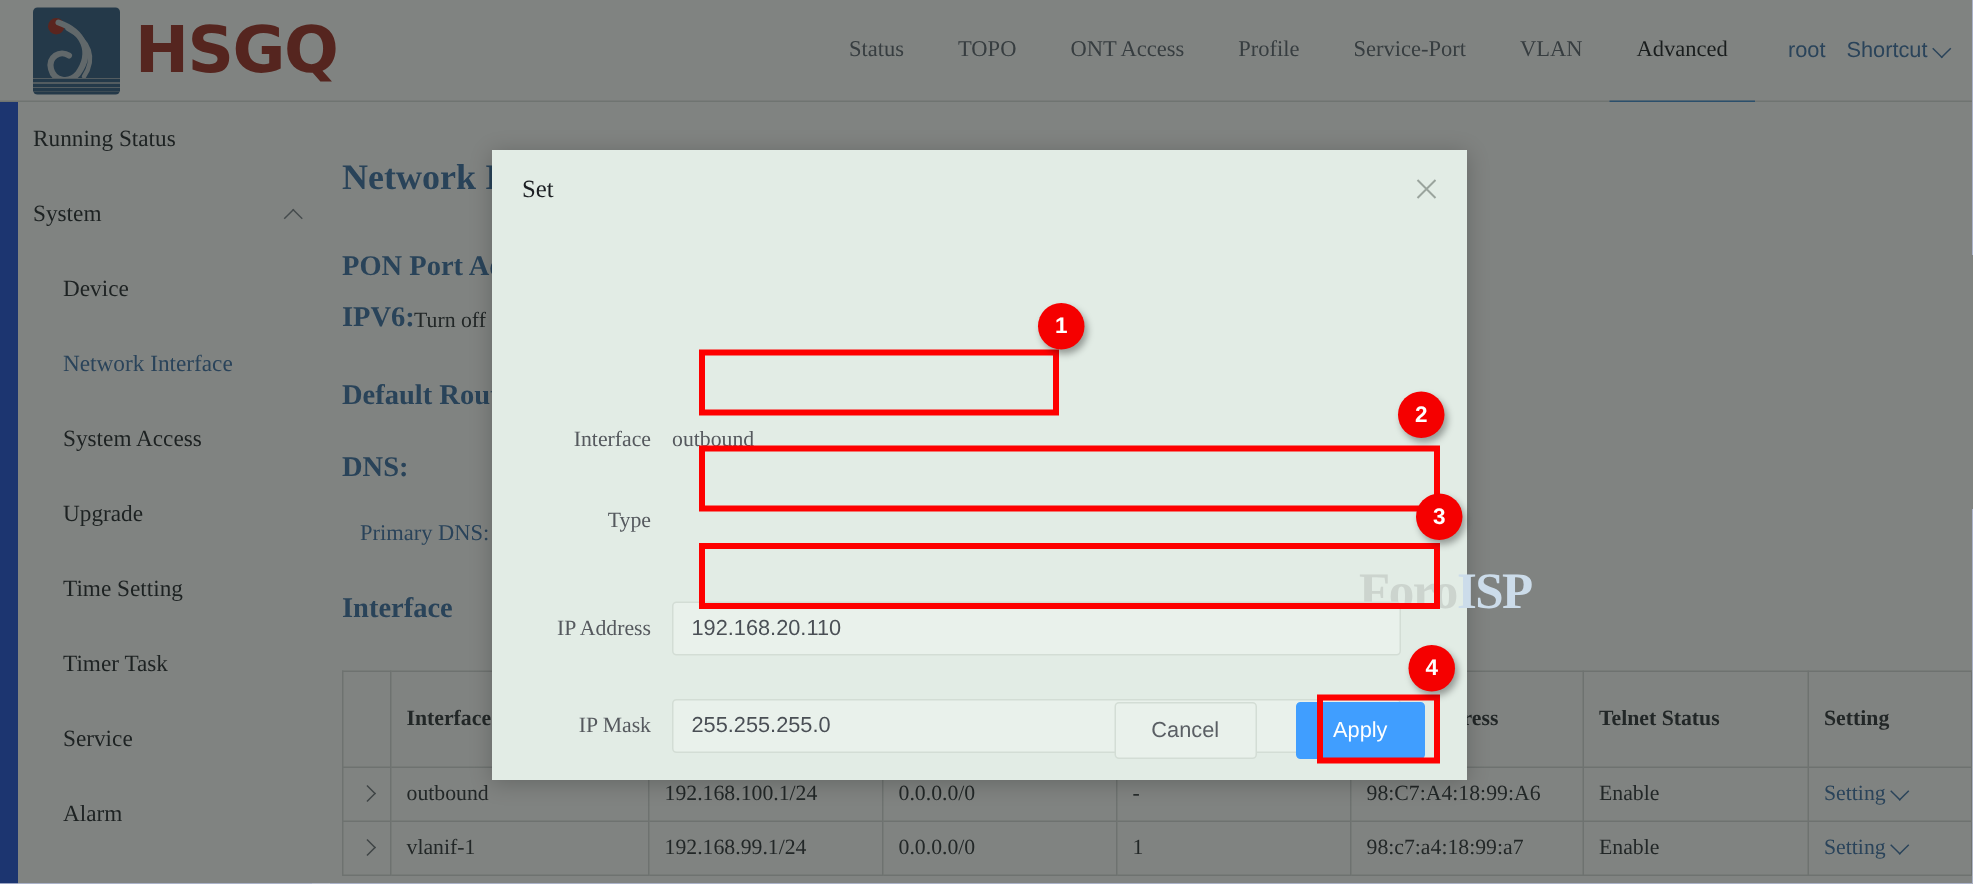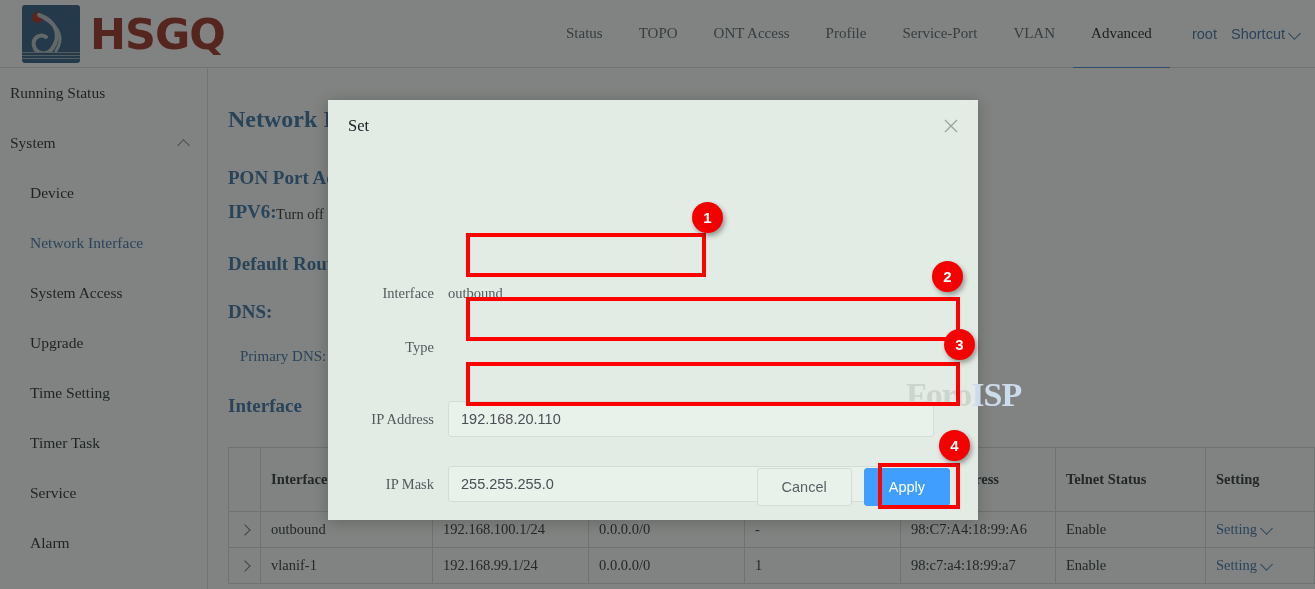--- a/index.html
+++ b/index.html
@@ -53,21 +53,21 @@
   .user-area .link { cursor: pointer; }
   .caret-sm { display: inline-block; width: 12px; height: 12px; position: relative; }
   .caret-sm::before {
     content: ""; position: absolute; left: 1px; top: 2px; width: 8px; height: 8px;
     border-right: 1.6px solid #3c6fa6; border-bottom: 1.6px solid #3c6fa6;
     transform: rotate(45deg);
   }
 
   
   .sidebar {
-    position: absolute; left: 0; top: 68px; width: 208px; height: 521px;
+    position: absolute; left: 12px; top: 68px; width: 208px; height: 521px;
     background: #ffffff; border-right: 1px solid #d9dcdb;
   }
   .side-item {
     font-size: 15.5px; color: #1f2328; padding-left: 10px; height: 50px;
     line-height: 50px; cursor: pointer; position: relative;
   }
   .side-item.sub { padding-left: 30px; }
   .side-item.active { color: #3c6fa6; }
   .side-caret {
     position: absolute; right: 18px; top: 50%; width: 10px; height: 10px;
@@ -147,21 +147,21 @@
     border-right: 1.5px solid #b6c2ba; border-bottom: 1.5px solid #b6c2ba;
     transform: rotate(45deg);
   }
 
   #row-interface { left: 0; top: 185px; }
   #row-interface .fval { font-size: 14.5px; color: #55595e; }
   #row-type { left: 0; top: 239px; }
   #row-ip { left: 0; top: 301px; }
   #row-mask { left: 0; top: 366px; }
 
-  .btn-row { position: absolute; right: 28px; top: 368px; display: flex; gap: 12px; align-items: center; }
+  .btn-row { position: absolute; right: 28px; top: 368px; display: flex; gap: 26px; align-items: center; }
   .btn {
     font-family: "Liberation Sans", sans-serif; font-size: 14.5px;
     height: 38px; padding: 0 24px; border-radius: 3px; cursor: pointer;
     display: flex; align-items: center; justify-content: center;
   }
   .btn-cancel { background: #e9f1eb; border: 1px solid #d3ddd5; color: #5a5f64; }
   .btn-apply { background: #409eff; border: 1px solid #409eff; color: #ffffff; }
 
   
   .watermark {

